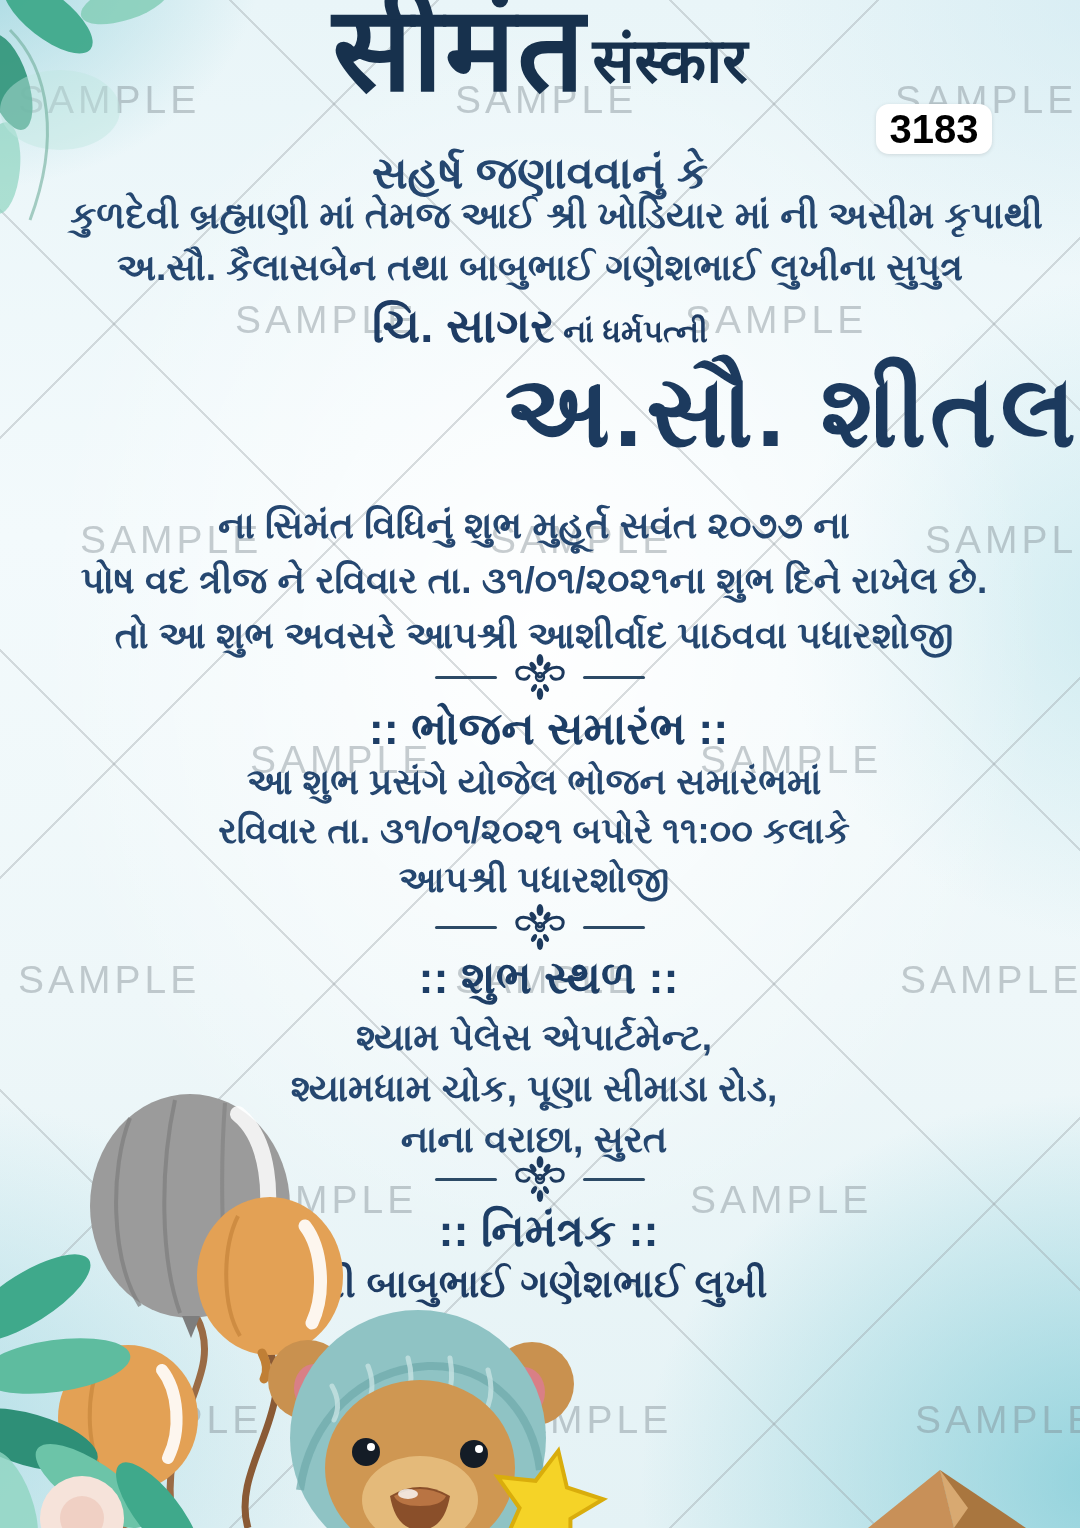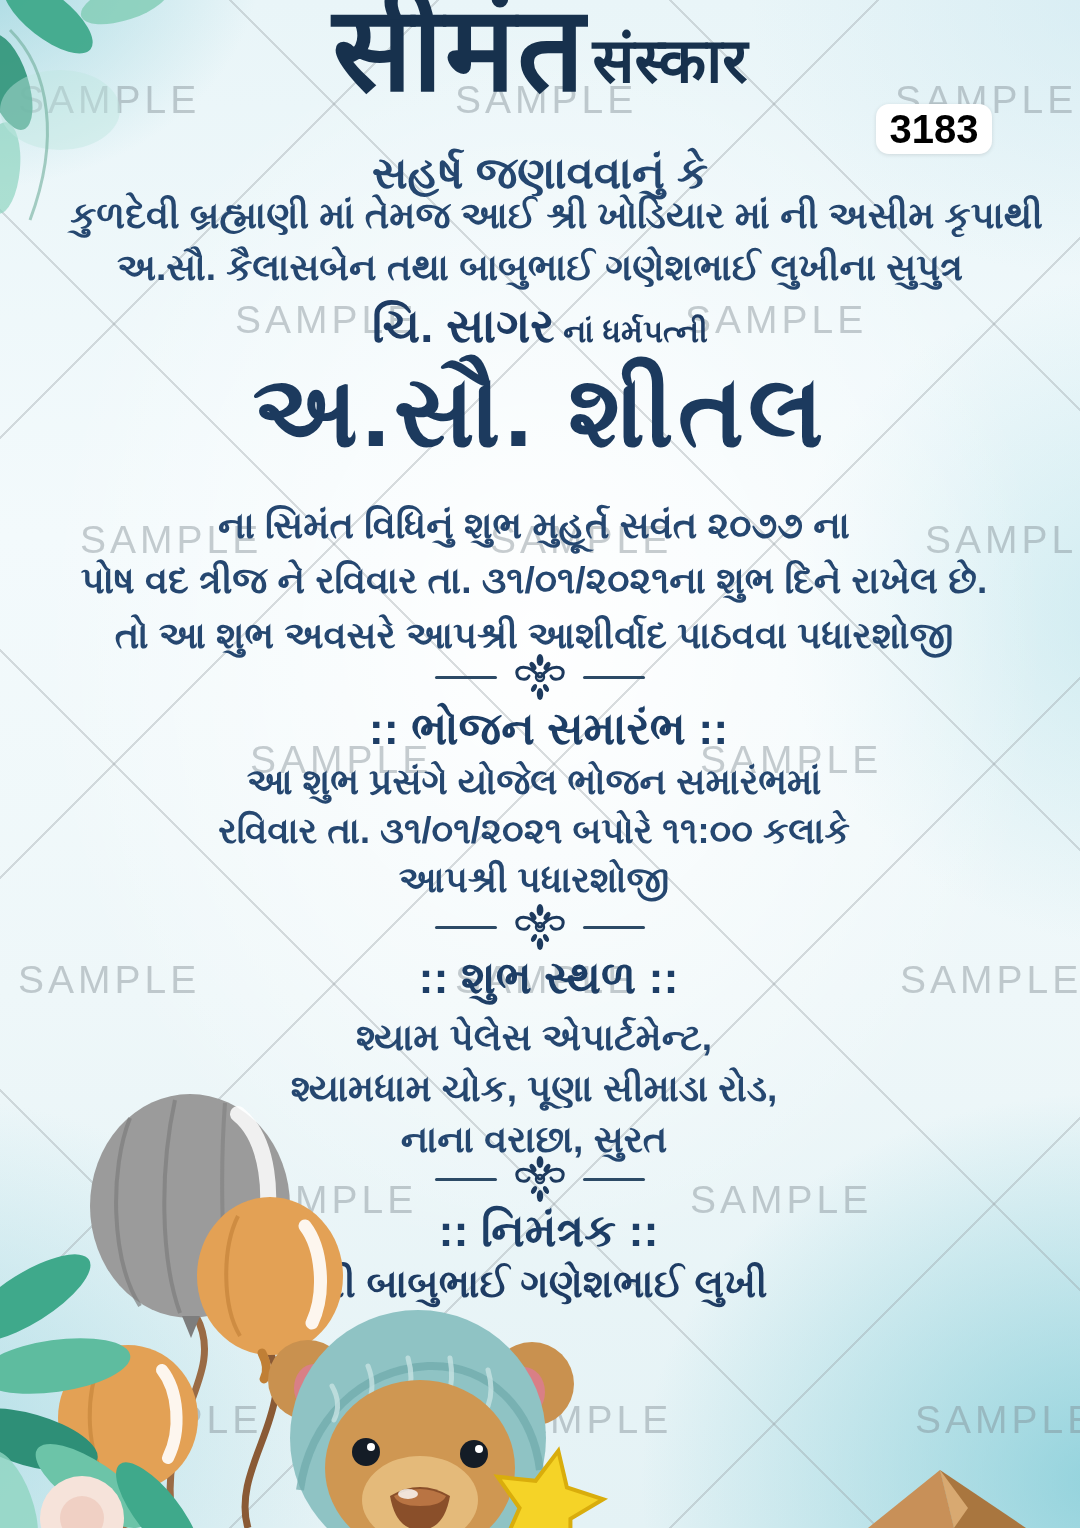--- a/index.html
+++ b/index.html
@@ -36,21 +36,21 @@
     position:absolute;left:876px;top:104px;width:116px;height:50px;border-radius:13px;
     background:#ffffff;color:#000;font-size:40px;font-weight:700;text-align:center;
     line-height:50px;box-shadow:0 1px 4px rgba(0,0,0,0.12);
   }
   .cline{position:absolute;left:0;right:0;text-align:center;color:#254770;font-weight:700;}
   .l-intro1{top:148px;font-size:44px;}
   .l-intro2{top:195px;font-size:37px;padding-left:33px;}
   .l-intro3{top:247px;font-size:37px;}
   .groom{top:298px;font-size:47px;color:#1e3c64;}
   .groom .rel{font-size:31px;}
-  .bride{top:352px;font-size:100px;line-height:118px;color:#1c3a5e;letter-spacing:4px;}
+  .bride{top:352px;font-size:100px;line-height:118px;color:#1c3a5e;letter-spacing:4px;text-align:right;}
   .para{position:absolute;left:0;right:12px;text-align:center;color:#254770;font-weight:700;}
   .muhurat{top:498px;font-size:37px;line-height:55px;}
   .sec-h{font-size:45px;color:#1d3e66;padding-left:17px;}
   .bhojan-h{top:703px;}
   .bhojan-p{top:757px;font-size:36px;line-height:49px;}
   .venue-h{top:952px;}
   .venue-p{top:1012px;font-size:37px;line-height:51px;}
   .host-h{top:1205px;}
   .host-n{top:1262px;font-size:39px;color:#1e3c64;}
   .divider{

